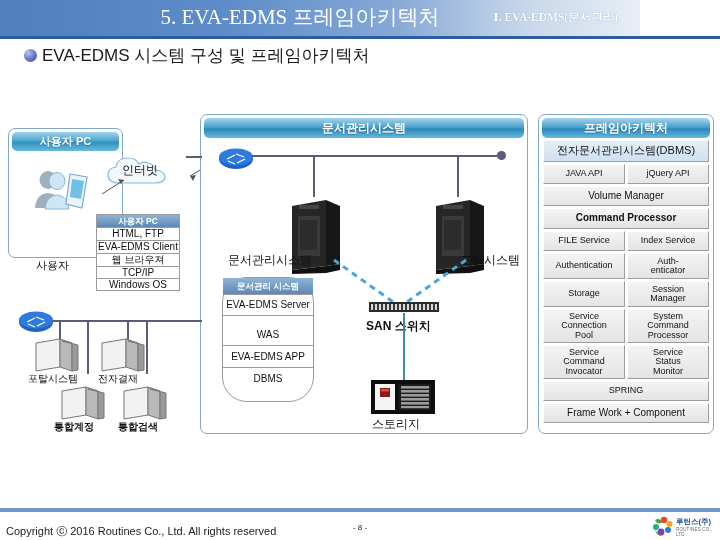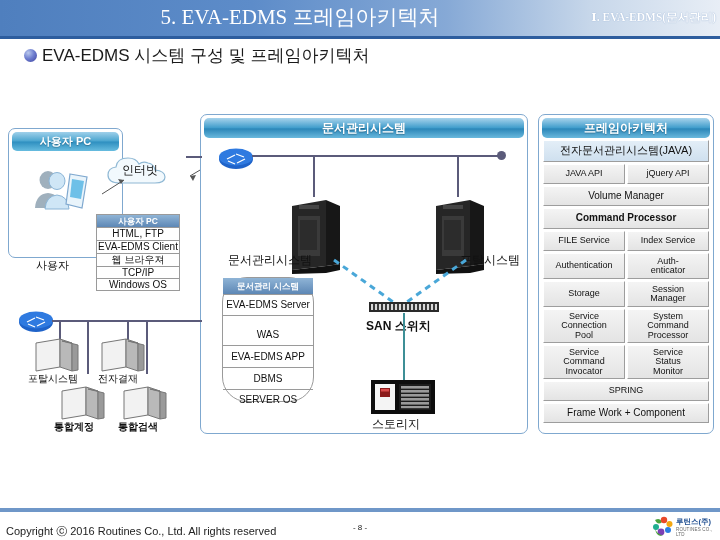--- a/index.html
+++ b/index.html
@@ -6,31 +6,31 @@
   html, body {
     width: 720px; height: 540px;
     font-family: "Liberation Sans", "DejaVu Sans", sans-serif;
     background: #ffffff;
     overflow: hidden;
   }
   #slide { position: relative; width: 720px; height: 540px; background:#fff; }
 
   
   .header {
-    position: absolute; left:0; top:0; width:720px; height:36px;
+    position: absolute; left:0; top:0; width:640px; height:36px;
     background: linear-gradient(to right, #4f7fbe 0%, #5d8cc9 35%, #86a9d6 62%, #c7d7ea 82%, #e8eef6 100%);
   }
   .header-title {
     position:absolute; left:0; top:3px; width:720px; text-align:center;
     font-family:"Liberation Serif","DejaVu Serif",serif;
     font-size:21px; color:#ffffff; letter-spacing:0px;
     padding-right:120px;
   }
   .header-sub {
-    position:absolute; right:4px; top:10px;
+    position:absolute; right:22px; top:10px;
     font-family:"Liberation Serif","DejaVu Serif",serif;
     font-weight:bold; font-size:11.5px; color:#ffffff;
     text-shadow:0 0 1px #6f93c4;
   }
   .header-rule {
     position:absolute; left:0; top:36px; width:720px; height:3px;
     background:#2d5d9e;
   }
 
   
@@ -255,21 +255,20 @@
     <line x1="4" y1="2" x2="66" y2="46" stroke="#49a7d8" stroke-width="3" stroke-dasharray="6,5"></line>
     <line x1="136" y1="2" x2="74" y2="46" stroke="#49a7d8" stroke-width="3" stroke-dasharray="6,5"></line>
   </svg>
 
   <div class="stack" style="left:222px; top:277px; width:92px; height:125px;border-radius:25px;">
     <div class="row hdr" style="height:17px;">문서관리 시스템</div>
     <div class="row" style="height:21px;">EVA-EDMS Server</div>
     <div class="row" style="height:22px;margin-top:8px;">WAS</div>
     <div class="row" style="height:22px;">EVA-EDMS APP</div>
     <div class="row" style="height:22px;">DBMS</div>
-    <div class="row" style="height:20px;">SERVER OS</div>
   </div>
 
   <svg style="position:absolute; left:369px; top:300px;" width="70" height="14" viewBox="0 0 70 14">
     <rect x="0" y="2" width="70" height="10" fill="#2a2a2a"></rect>
     <rect x="2" y="4" width="66" height="6" fill="#d9d9d9"></rect>
     <g fill="#3a3a3a">
       <rect x="4" y="4" width="2" height="6"></rect>
         <rect x="8" y="4" width="2" height="6"></rect>
       <rect x="12" y="4" width="2" height="6"></rect>
         <rect x="16" y="4" width="2" height="6"></rect>
@@ -306,21 +305,21 @@
       <rect x="30" y="26" width="28" height="2.2"></rect>
     </g>
   </svg>
   <div class="label" style="left:372px; top:416px; font-size:12px;">스토리지</div>
 
   <div class="panel" style="left:538px; top:114px; width:176px; height:320px;">
     <div class="panel-head dark" style="height:20px; font-size:12px;">프레임아키텍처</div>
   </div>
 
   <div class="fw" style="left:543px; top:140px; width:166px;">
-    <div class="fwbox top" style="left:0; top:0; width:166px; height:22px;">전자문서관리시스템(JAVA)</div>
+    <div class="fwbox top" style="left:0; top:0; width:166px; height:22px;">전자문서관리시스템(DBMS)</div>
 
     <div class="fwbox" style="left:0;  top:24px; width:82px; height:20px;">JAVA API</div>
     <div class="fwbox" style="left:84px; top:24px; width:82px; height:20px;">jQuery API</div>
 
     <div class="fwbox" style="left:0; top:46px; width:166px; height:20px; font-size:10px;">Volume Manager</div>
 
     <div class="fwbox strong" style="left:0; top:68px; width:166px; height:21px;">Command Processor</div>
 
     <div class="fwbox" style="left:0;  top:91px; width:82px; height:20px;">FILE Service</div>
     <div class="fwbox" style="left:84px; top:91px; width:82px; height:20px;">Index Service</div>

